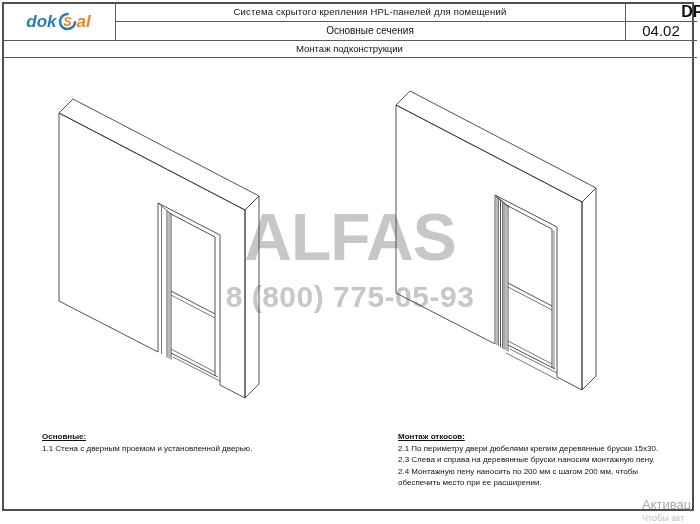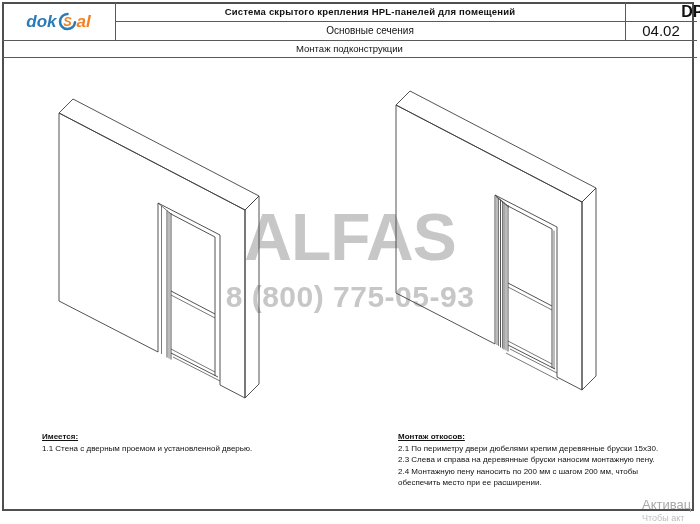--- a/index.html
+++ b/index.html
@@ -10,21 +10,21 @@
     -webkit-font-smoothing:antialiased;
   }
   .sheet{
     position:absolute;left:2px;top:2px;width:692px;height:509px;
     border:2px solid #4f4f4f;background:transparent;box-sizing:border-box;
   }
   
   .hline{position:absolute;left:0;right:0;border-top:1px solid #5a5a5a;}
   .vline{position:absolute;top:0;border-left:1px solid #5a5a5a;}
   .cell{position:absolute;display:flex;align-items:center;justify-content:center;color:#111;}
-  .title-main{font-weight:bold;font-size:9.5px;letter-spacing:.2px;}
+  .title-main{font-weight:normal;font-size:9.5px;letter-spacing:.2px;}
   .title-sub{font-size:10px;}
   .doc-code{font-weight:bold;font-size:16px;padding-left:43px;}
   .sheet-num{font-size:15px;}
   .drawing-title{font-size:9.5px;}
   
   .logo{display:flex;align-items:center;gap:1px;font-style:italic;font-weight:bold;font-size:17px;line-height:1;}
   .logo .p1{color:#2b7bb9;}
   .logo .p3{color:#f08224;}
   .logo svg{margin:0 -1px 0 0;}
   
@@ -140,21 +140,21 @@
     <path class="thin" d="M131,205 L175,228"></path>
     <path class="thin" d="M131,259 L175,282"></path>
 
     <path d="M131,263 L178,287"></path>
     <path class="thin" d="M133,267 L180,291"></path>
     <path class="thin" d="M129,271 L181,298"></path>
   </svg>
 </div>
 
 <div class="notes" id="notes-left">
-  <div class="heading">Имеется:</div>
+  <div class="heading">Основные:</div>
   <div>1.1 Стена с дверным проемом и установленной дверью.</div>
 </div>
 
 <div class="notes" id="notes-right">
   <div class="heading">Монтаж откосов:</div>
   <div>2.1 По периметру двери дюбелями крепим деревянные бруски 15х30.</div>
   <div>2.3 Слева и справа на деревянные бруски наносим монтажную пену.</div>
   <div>2.4 Монтажную пену наносить по 200 мм с шагом 200 мм, чтобы обеспечить место при ее расширении.</div>
 </div>
 

